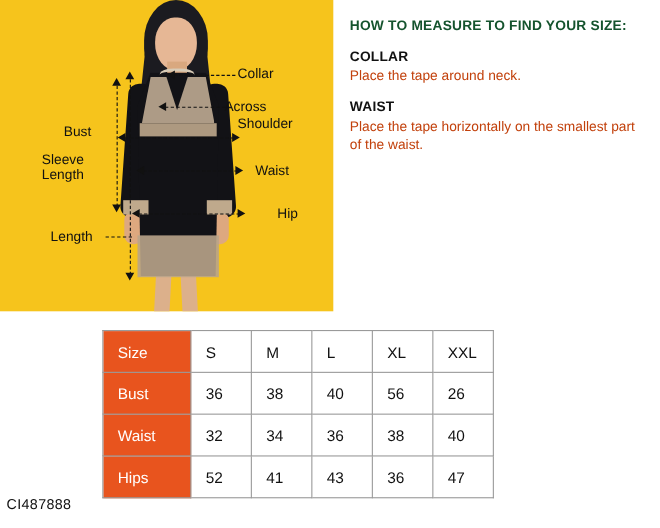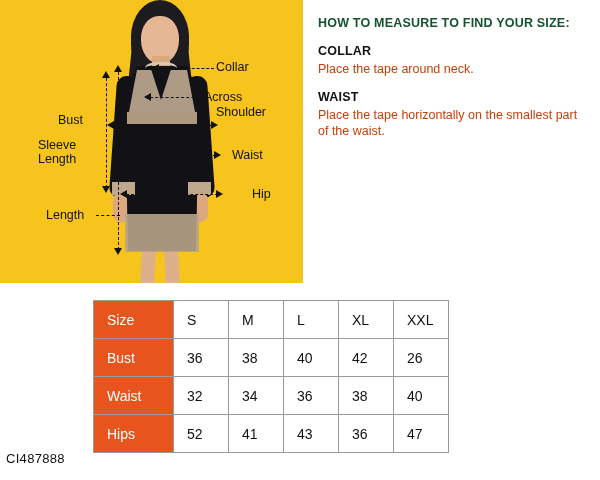--- a/index.html
+++ b/index.html
@@ -343,21 +343,21 @@
       <th class="val">M</th>
       <th class="val">L</th>
       <th class="val">XL</th>
       <th class="val">XXL</th>
     </tr>
     <tr>
       <td class="row-hdr">Bust</td>
       <td class="val">36</td>
       <td class="val">38</td>
       <td class="val">40</td>
-      <td class="val">42</td>
+      <td class="val">56</td>
       <td class="val">26</td>
     </tr>
     <tr>
       <td class="row-hdr">Waist</td>
       <td class="val">32</td>
       <td class="val">34</td>
       <td class="val">36</td>
       <td class="val">38</td>
       <td class="val">40</td>
     </tr>

